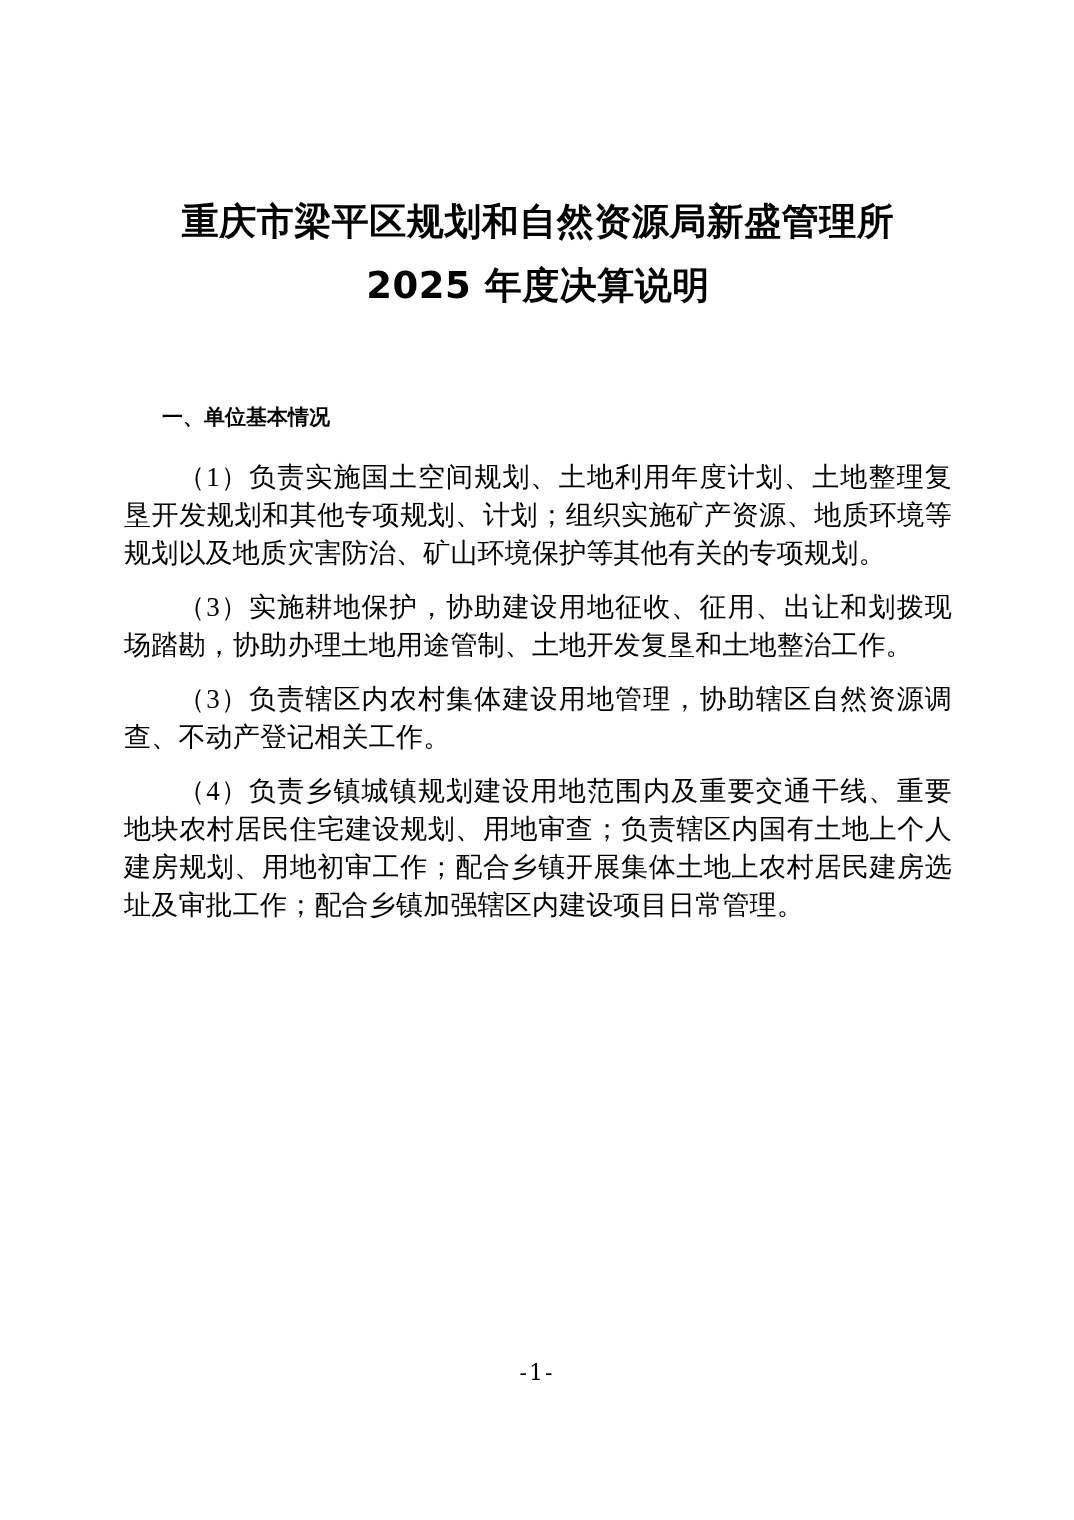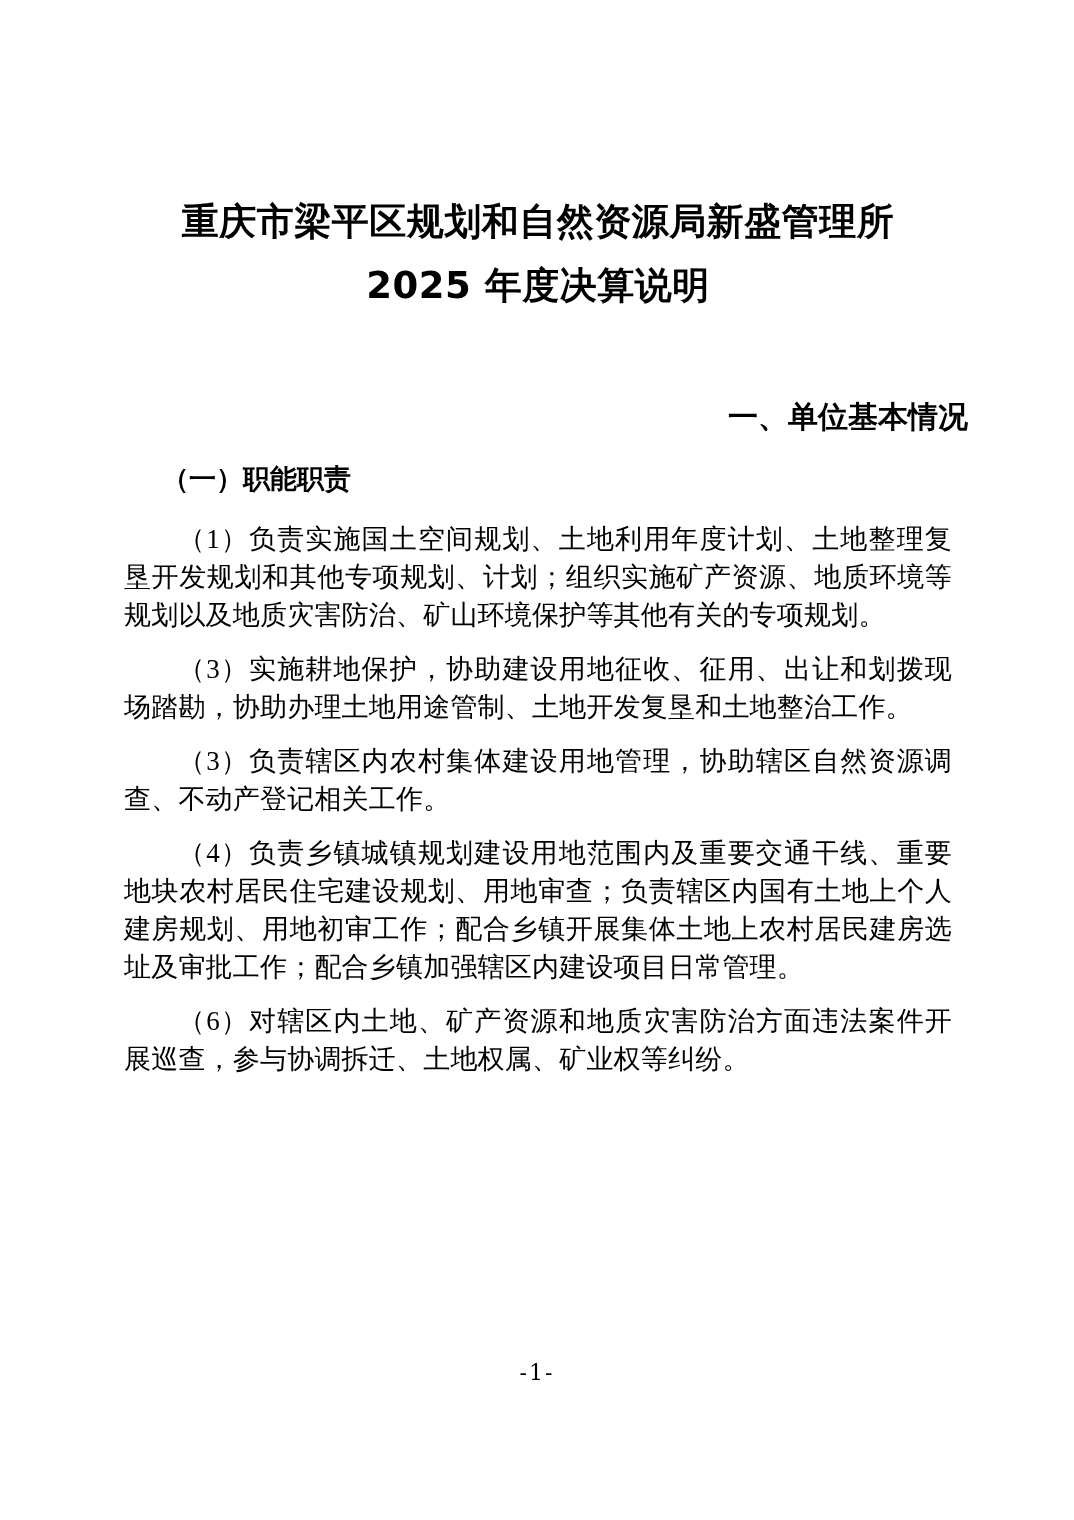--- a/index.html
+++ b/index.html
@@ -32,24 +32,23 @@
     line-height: 64px;
     letter-spacing: 0.5px;
   }
   .doc-title .line2 {
     display: block;
   }
   .section-heading {
     margin-top: 74px;
     font-family: "DejaVu Sans", "Liberation Sans", sans-serif;
     font-weight: bold;
-    font-size: 30px;
+    font-size: 21px;
     line-height: 50px;
     text-indent: 54px;
-    text-align: right;
   }
   .sub-heading {
     margin-top: 12px;
     font-family: "DejaVu Sans", "Liberation Sans", sans-serif;
     font-weight: bold;
     font-size: 27px;
     line-height: 50px;
     text-indent: 54px;
   }
   .para {
@@ -79,24 +78,22 @@
 <div class="page">
   <div class="content">
 
     <div class="doc-title">
       <span class="line1">重庆市梁平区规划和自然资源局新盛管理所</span>
       <span class="line2">2025 年度决算说明</span>
     </div>
 
     <div class="section-heading">一、单位基本情况</div>
 
-    <div class="sub-heading">（一）职能职责</div>
 
     <p class="para">（1）负责实施国土空间规划、土地利用年度计划、土地整理复垦开发规划和其他专项规划、计划；组织实施矿产资源、地质环境等规划以及地质灾害防治、矿山环境保护等其他有关的专项规划。</p>
     <p class="para">（3）实施耕地保护，协助建设用地征收、征用、出让和划拨现场踏勘，协助办理土地用途管制、土地开发复垦和土地整治工作。</p>
     <p class="para">（3）负责辖区内农村集体建设用地管理，协助辖区自然资源调查、不动产登记相关工作。</p>
     <p class="para">（4）负责乡镇城镇规划建设用地范围内及重要交通干线、重要地块农村居民住宅建设规划、用地审查；负责辖区内国有土地上个人建房规划、用地初审工作；配合乡镇开展集体土地上农村居民建房选址及审批工作；配合乡镇加强辖区内建设项目日常管理。</p>
-    <p class="para">（6）对辖区内土地、矿产资源和地质灾害防治方面违法案件开展巡查，参与协调拆迁、土地权属、矿业权等纠纷。</p>
 
   </div>
 
   <div class="page-number">-1-</div>
 </div>
 
 </body></html>

